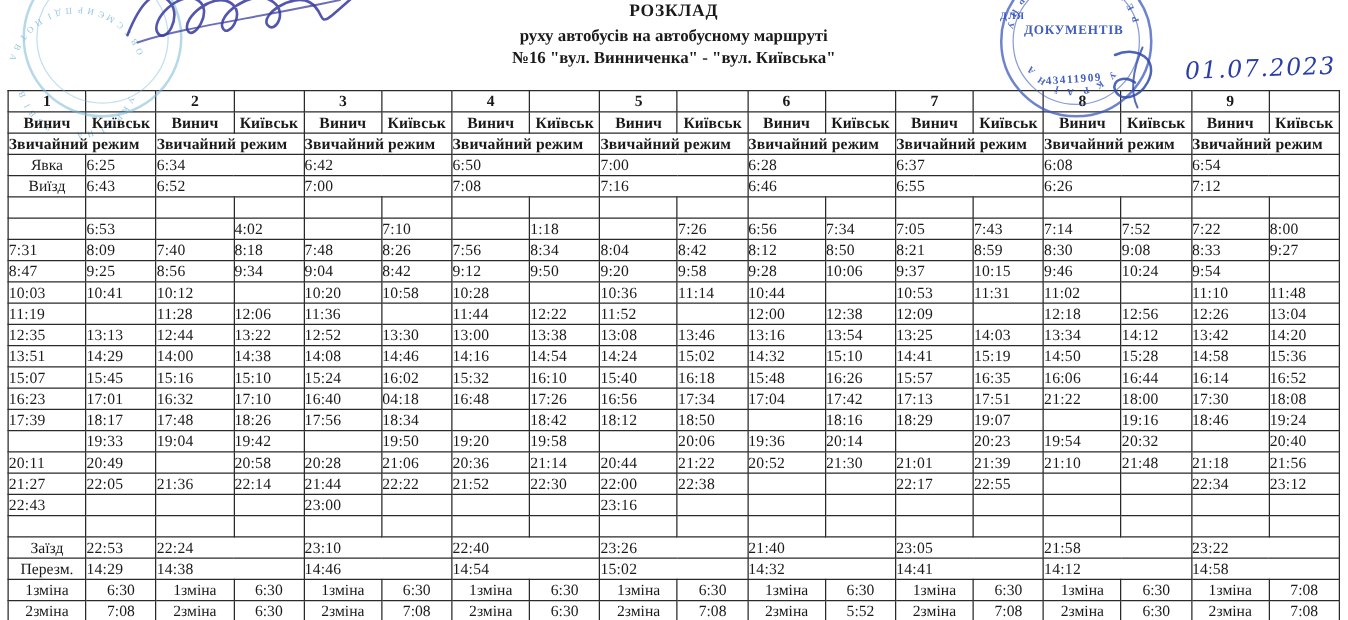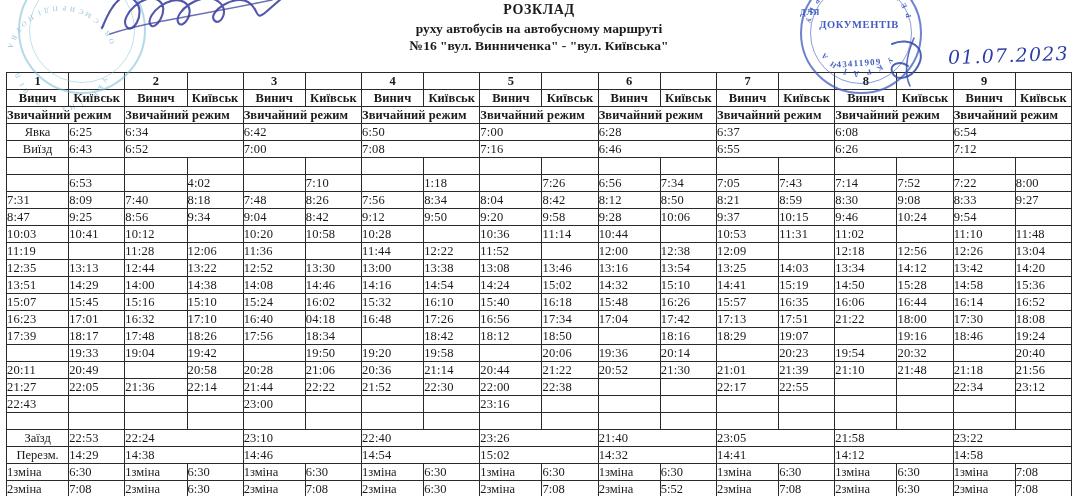--- a/index.html
+++ b/index.html
@@ -233,20 +233,21 @@
     text-align: center;
     font-size: 12.5px;
   }
   .c-time {
     text-align: left;
     padding-left: 9px;
     font-size: 12.5px;
     letter-spacing: 0.2px;
   }
   .c-shift {
+    text-align: center;
     font-size: 11px;
   }
   .c-empty { }
 </style>
 </head>
 <body>
 
 <div id="sheet">
 
   <div class="stamp stamp-left"></div>

